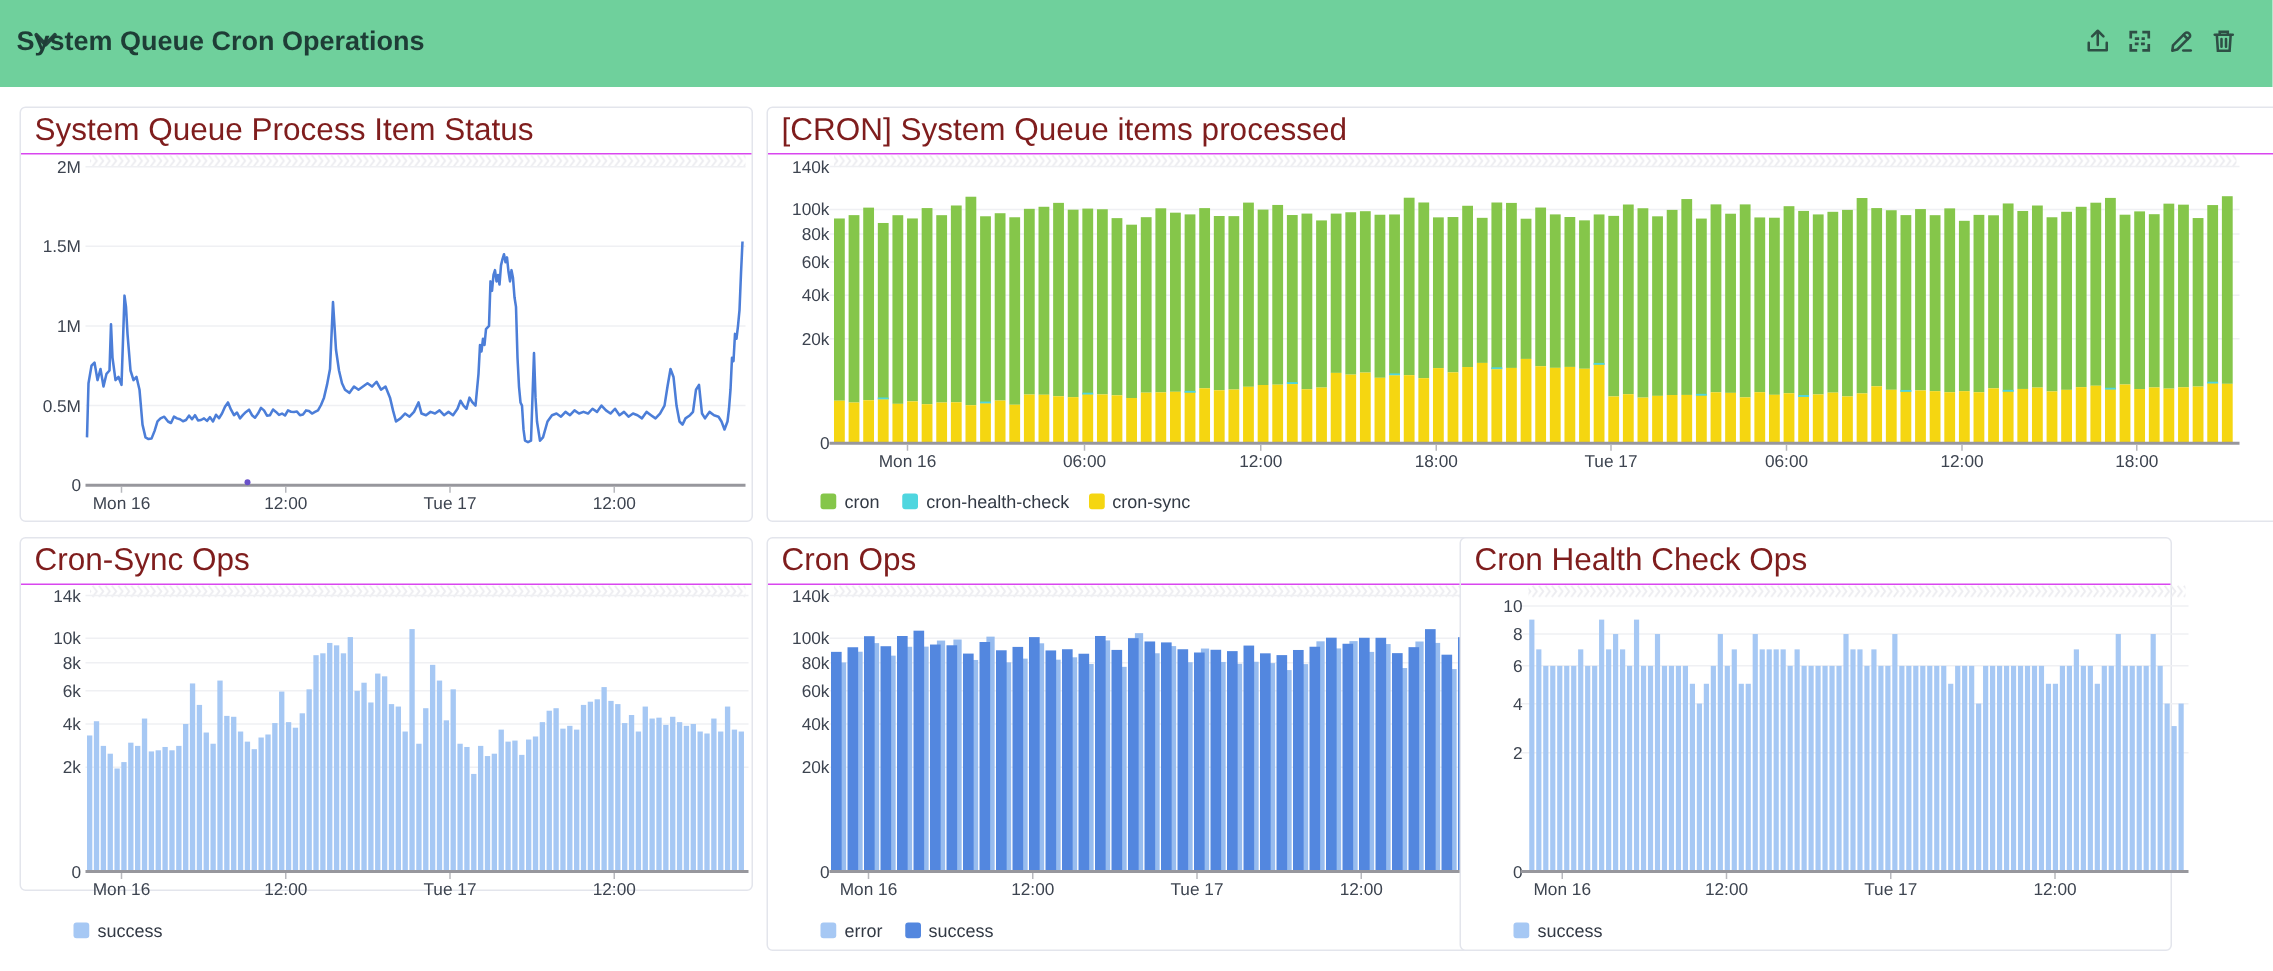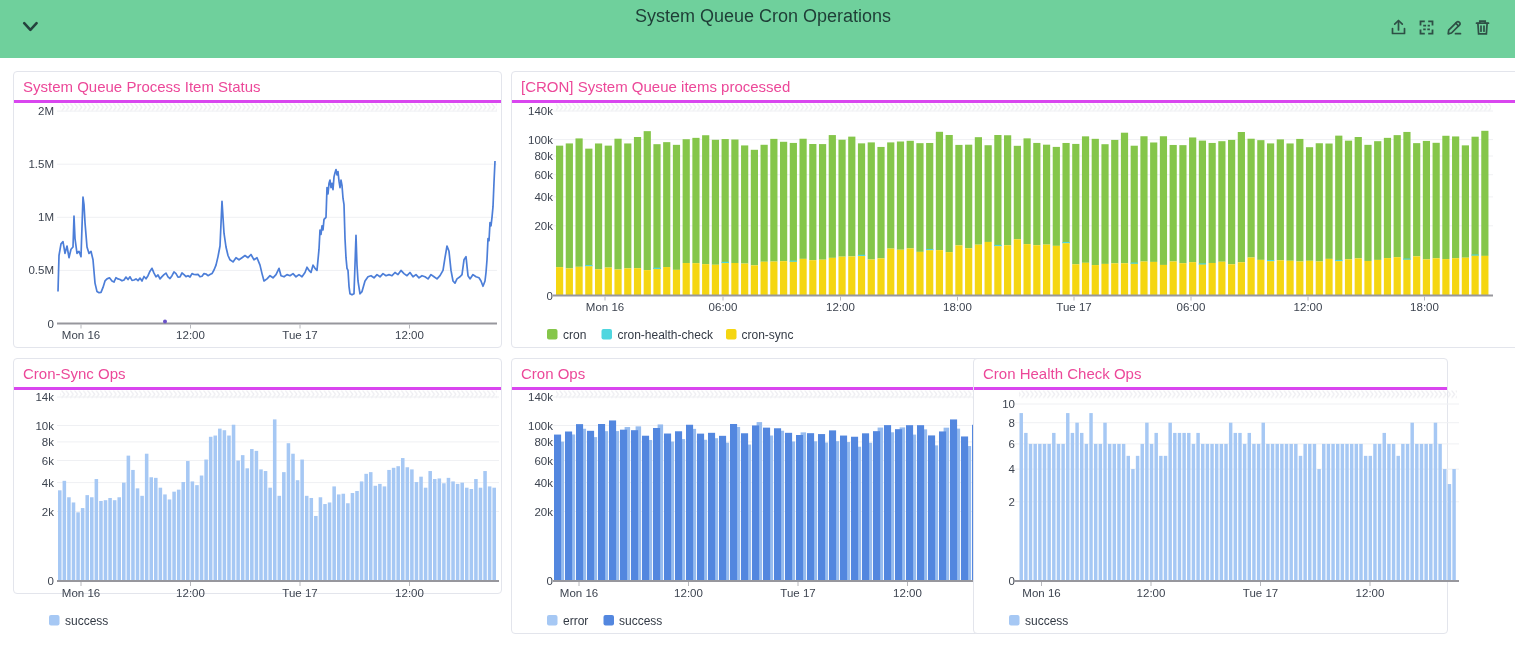--- a/index.html
+++ b/index.html
@@ -1,18 +1,18 @@
 <!DOCTYPE html>
 <html><head><meta charset="utf-8"><style>
 * { margin:0; padding:0; box-sizing:border-box; }
 html,body { width:1515px; height:647px; background:#ffffff; font-family:"Liberation Sans",sans-serif; overflow:hidden; }
 #hdr { position:absolute; left:0; top:0; width:1515px; height:58px; background:#6fd09c; }
-#hdrtitle { position:absolute; left:11px; right:0; top:6px; text-align:center; font-size:18px; font-weight:400; color:#1e3d36; }
+#hdrtitle { position:absolute; left:11px; right:0; top:17px; font-size:18px; font-weight:700; color:#1e3d36; }
 .panel { position:absolute; background:#fff; border:1px solid #e3e5ec; border-radius:4px; }
-.ptitle { height:31px; line-height:30px; padding-left:9px; font-size:15px; color:#ec4899; border-bottom:3px solid #d946ef; white-space:nowrap; }
+.ptitle { height:31px; line-height:30px; padding-left:9px; font-size:21px; color:#7f1d1d; border-bottom:1px solid #d946ef; white-space:nowrap; }
 .panel svg { display:block; }
 </style></head><body>
 <div id="hdr">
     <svg style="position:absolute;left:22px;top:21px" width="17" height="13" viewBox="0 0 17 13">
       <path d="M2.2,2.2 L8.4,8.8 L14.6,2.2" stroke="#24433d" stroke-width="2.6" fill="none" stroke-linecap="round" stroke-linejoin="round"></path>
     </svg>
     <div id="hdrtitle">System Queue Cron Operations</div>
     <div style="position:absolute;right:24px;top:19px;display:flex;gap:11px">
       <svg width="17" height="17" viewBox="0 0 17 17">
         <g stroke="#2e4f45" stroke-width="1.7" fill="none" stroke-linecap="round" stroke-linejoin="round">

